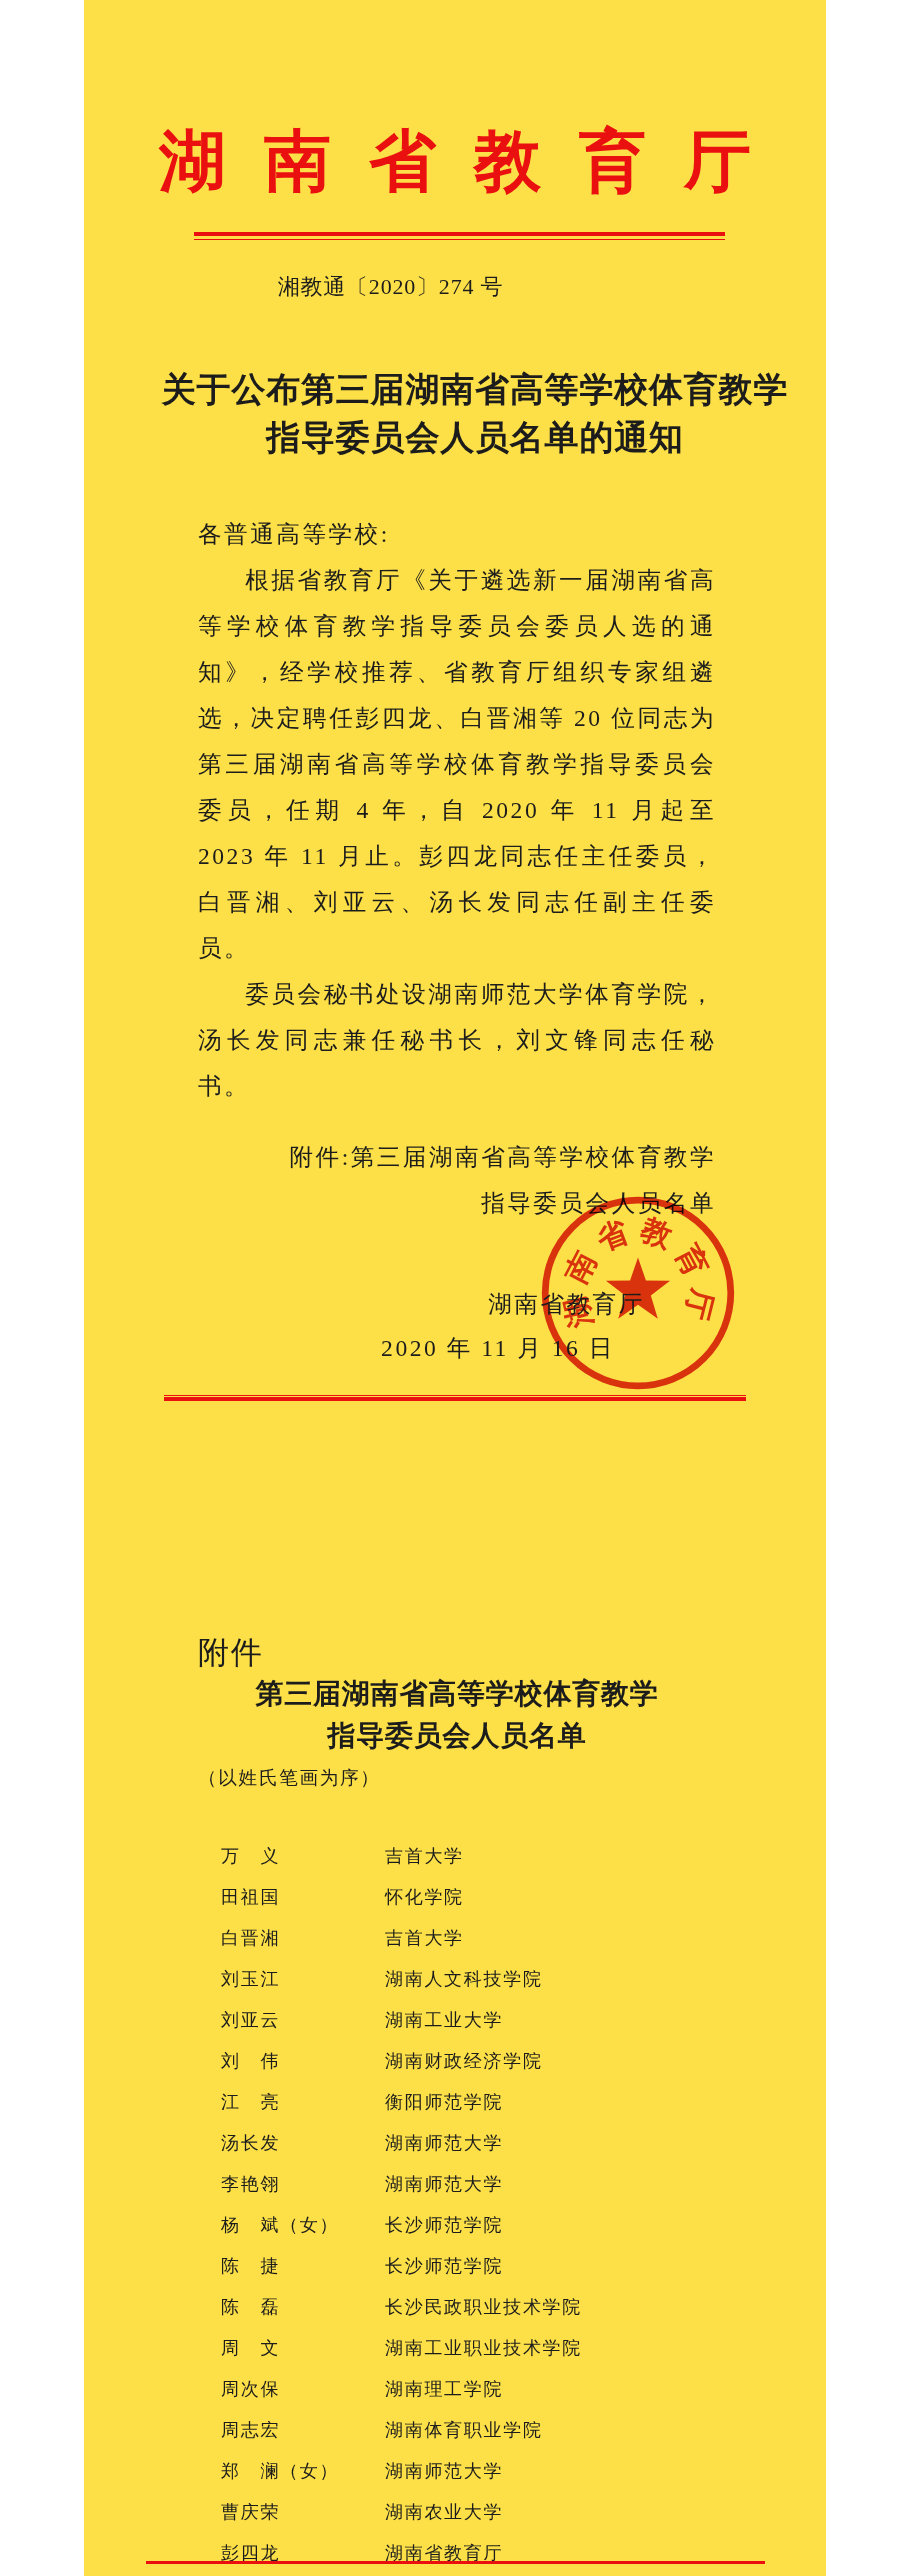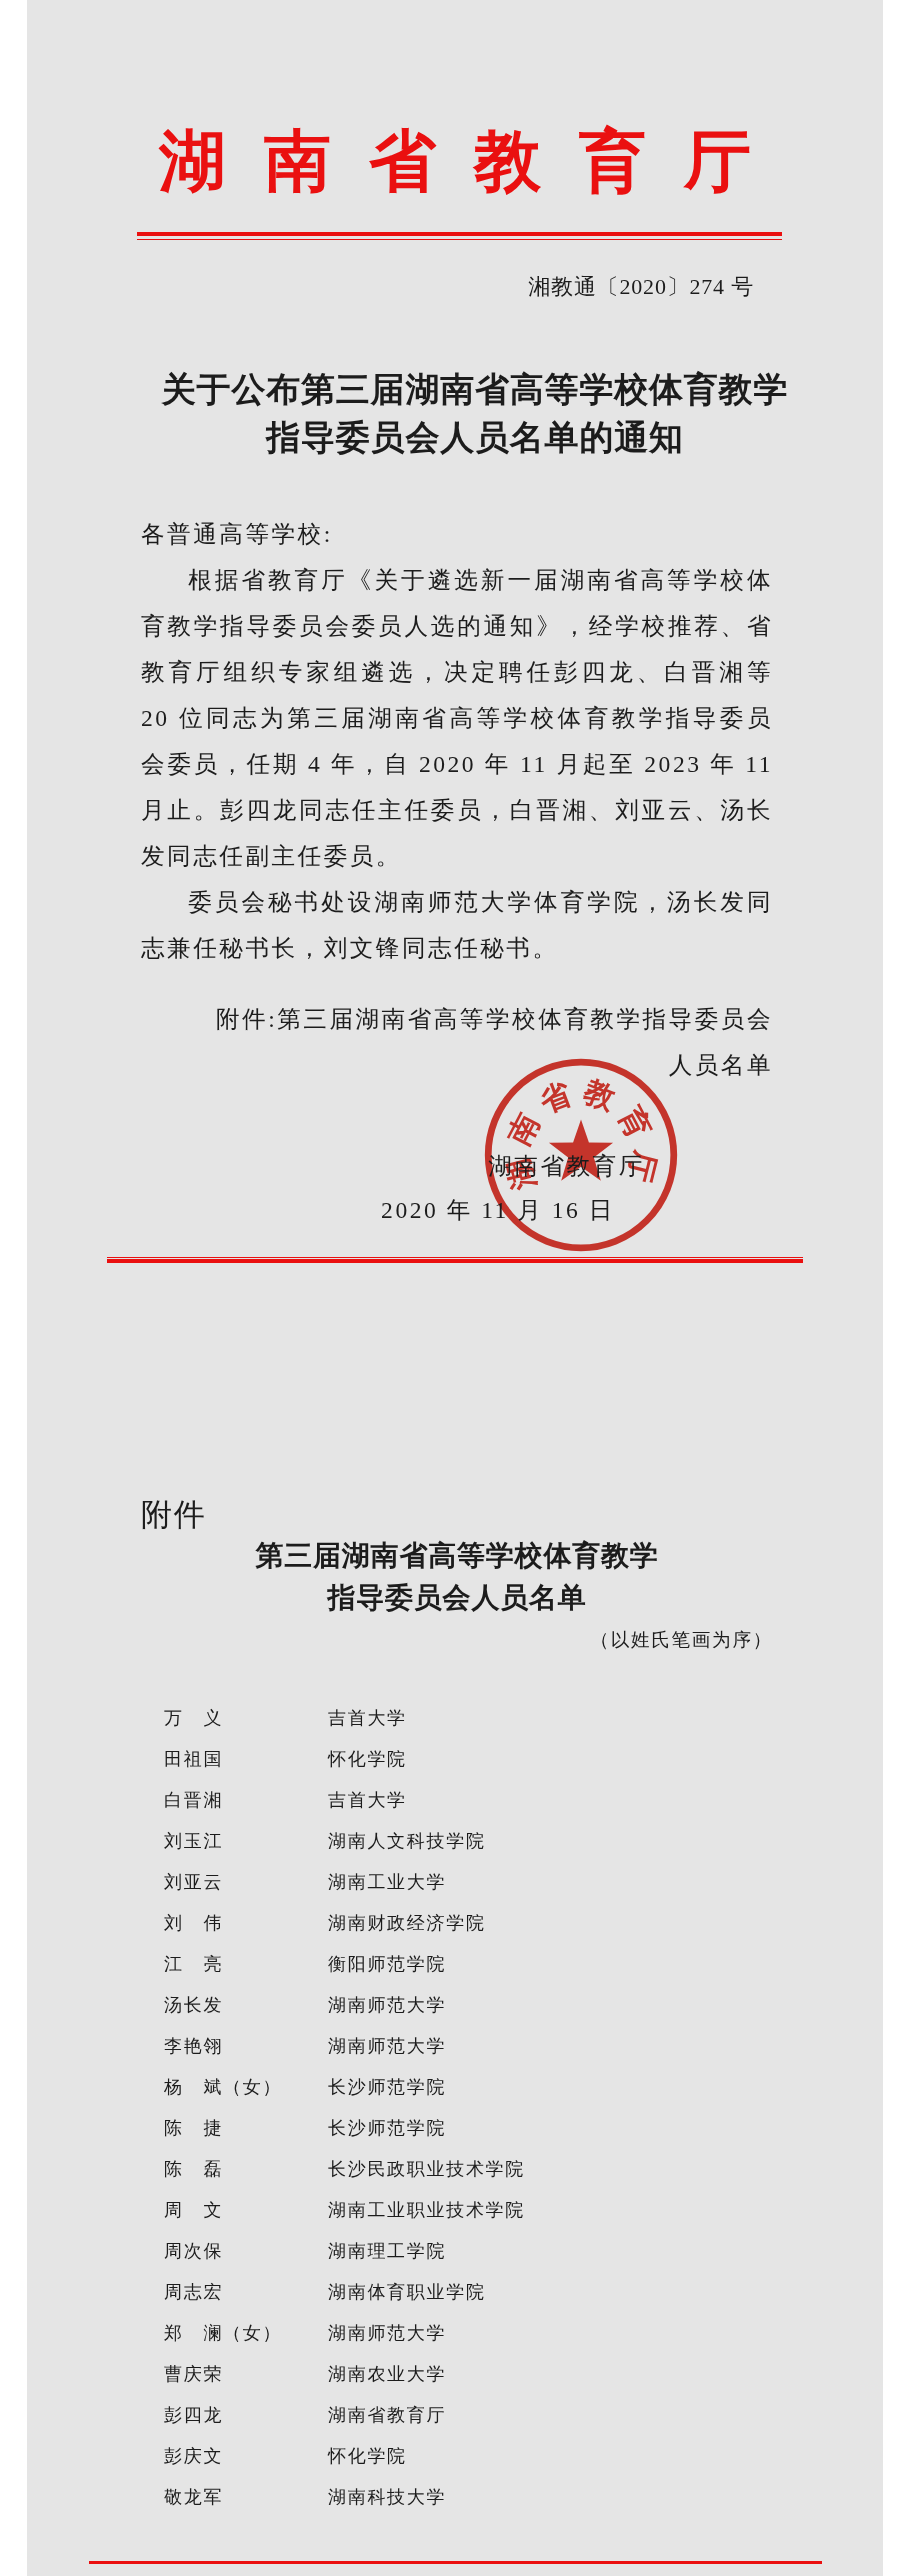--- a/index.html
+++ b/index.html
@@ -3,24 +3,24 @@
 <meta charset="utf-8">
 <style>
   :root{
     --red:#ea1010;
     --seal-red:#d8291e;
     --ink:#1c1c1c;
   }
   html,body{margin:0;padding:0;background:#ffffff;}
   .page{
     position:relative;
-    width:856px;
+    width:742px;
     height:2576px;
     margin:0 auto;
-    background:#e5e5e5;
+    background:#fde047;
     color:var(--ink);
     font-family:"Liberation Serif","DejaVu Serif",serif;
     overflow:hidden;
   }
   
   .agency-title{
     margin:0;
     padding-top:125px;
     text-align:center;
     font-size:67px;
@@ -32,21 +32,21 @@
     white-space:nowrap;
   }
   .rule-header{
     margin:34px 101px 0 110px;
     border-top:4.2px solid var(--red);
     border-bottom:1.7px solid var(--red);
     height:2.5px;
   }
   .doc-number{
     margin:34px 129px 0 0;
-    text-align:right;
+    text-align:center;
     font-size:22px;
     line-height:25px;
     letter-spacing:0.8px;
   }
   .doc-title{
     margin:67px 0 0 0;
     text-align:center;
     font-size:34px;
     line-height:48px;
     font-weight:bold;
@@ -111,21 +111,21 @@
     margin:6.7px 0 0 0;
     text-align:center;
     font-size:28px;
     line-height:42px;
     font-weight:bold;
     letter-spacing:0.8px;
   }
   .att-title span{display:block;}
   .sort-note{
     margin-top:8.4px;
-    text-align:right;
+    text-align:left;
     font-size:18.6px;
     line-height:25px;
     letter-spacing:1.7px;
   }
   .member-list{
     list-style:none;
     margin:46px 0 0 0;
     padding:0 0 0 23px;
   }
   .member-row{

